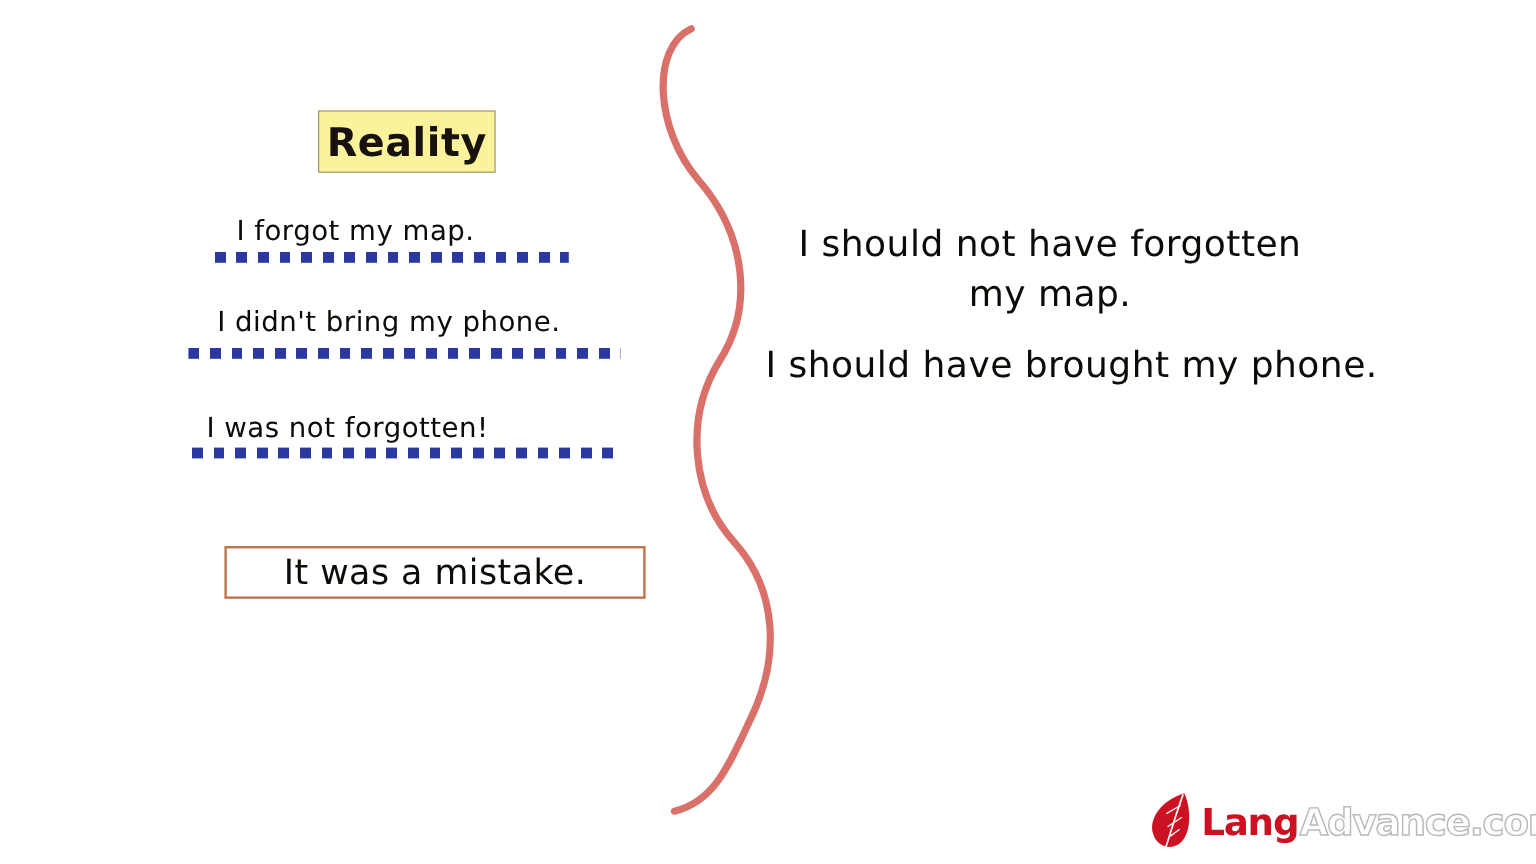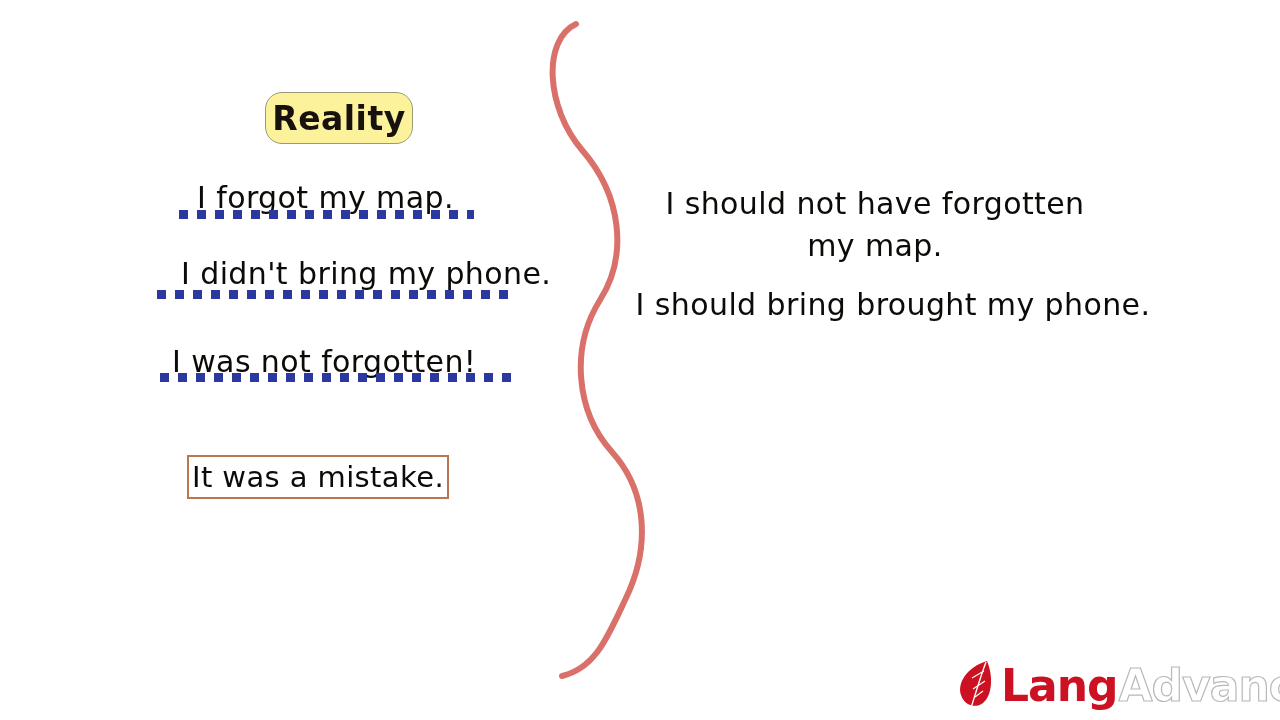--- a/index.html
+++ b/index.html
@@ -29,35 +29,34 @@
     font-family: "DejaVu Sans", sans-serif;
     font-weight: 700;
     letter-spacing: 0.5px;
   }
   #header-reality {
     left: 265px;
     top: 92px;
     width: 148px;
     height: 52px;
     font-size: 33px;
-    border-radius: 17px;
   }
   #header-retrospect {
     left: 757px;
     top: 93px;
     width: 306px;
     height: 50px;
     font-size: 32px;
   }
 
   
   .reality-line {
     position: absolute;
     color: #0d0b08;
-    font-size: 30px;
+    font-size: 23px;
     font-weight: 500;
     white-space: nowrap;
     letter-spacing: 0.4px;
     font-family: "DejaVu Sans", sans-serif;
   }
   #reality-line-0 { left: 197px; top: 180px; }
   #reality-line-1 { left: 157px; top: 256px; margin-left: 24px; }
   #reality-line-2 { left: 172px; top: 344px; }
 
   .dotted-underline {
@@ -69,21 +68,21 @@
         rgba(0,0,0,0) 9px, rgba(0,0,0,0) 18px);
   }
   #underline-0 { left: 179px; top: 210px; width: 295px; }
   #underline-1 { left: 157px; top: 290px; width: 360px; }
   #underline-2 { left: 160px; top: 373px; width: 358px; }
 
   #mistake-box {
     position: absolute;
     left: 187px;
     top: 455px;
-    width: 262px;
+    width: 351px;
     height: 44px;
     border: 2px solid #bd7450;
     box-sizing: border-box;
     background: #ffffff;
     display: flex;
     align-items: center;
     justify-content: center;
   }
   #mistake-box .mistake-text {
     color: #0d0b08;
@@ -123,21 +122,21 @@
     left: 957px;
     top: 658px;
     height: 56px;
     display: flex;
     align-items: center;
   }
   #logo-leaf { display: block; }
   .logo-word {
     font-family: "DejaVu Sans", sans-serif;
     font-weight: 700;
-    font-size: 44px;
+    font-size: 31px;
     letter-spacing: -1px;
     line-height: 1;
   }
   #logo-lang {
     color: #cc1122;
     margin-left: 4px;
   }
   #logo-advance {
     color: #ffffff;
     -webkit-text-stroke: 1.2px #b9b9b9;
@@ -171,21 +170,21 @@
              C 22 40, 26 108, 62 150
              C 102 196, 108 256, 80 300
              C 50 348, 56 412, 92 452
              C 128 492, 130 548, 106 598
              C 88 636, 76 668, 42 676" fill="none" stroke="#d9716a" stroke-width="6" stroke-linecap="round" stroke-linejoin="round"></path>
   </svg>
 
 
   <div class="retro-line" id="retro-line-1">my map.</div>
   <div class="retro-line" id="retro-line-0">I should not have forgotten</div>
-  <div class="retro-line" id="retro-line-2">I should bring brought my phone.</div>
+  <div class="retro-line" id="retro-line-2">I should have brought my phone.</div>
 
   <div id="logo">
     <svg id="logo-leaf" width="40" height="54" viewBox="0 0 40 54" xmlns="http://www.w3.org/2000/svg">
       <path d="M30 2 C10 8, 0 24, 4 36 C7 46, 18 50, 26 44 C36 36, 36 16, 30 2 Z" fill="#cc1122"></path>
       <path d="M29 3 C24 16, 20 30, 13 52" fill="none" stroke="#ffffff" stroke-width="1.4"></path>
       <path d="M27 12 L15 19 M28 22 L16 30 M26 32 L18 38" fill="none" stroke="#ffffff" stroke-width="1.1"></path>
     </svg>
     <span class="logo-word" id="logo-lang">Lang</span>
     <span class="logo-word" id="logo-advance">Advance.com</span>
 

